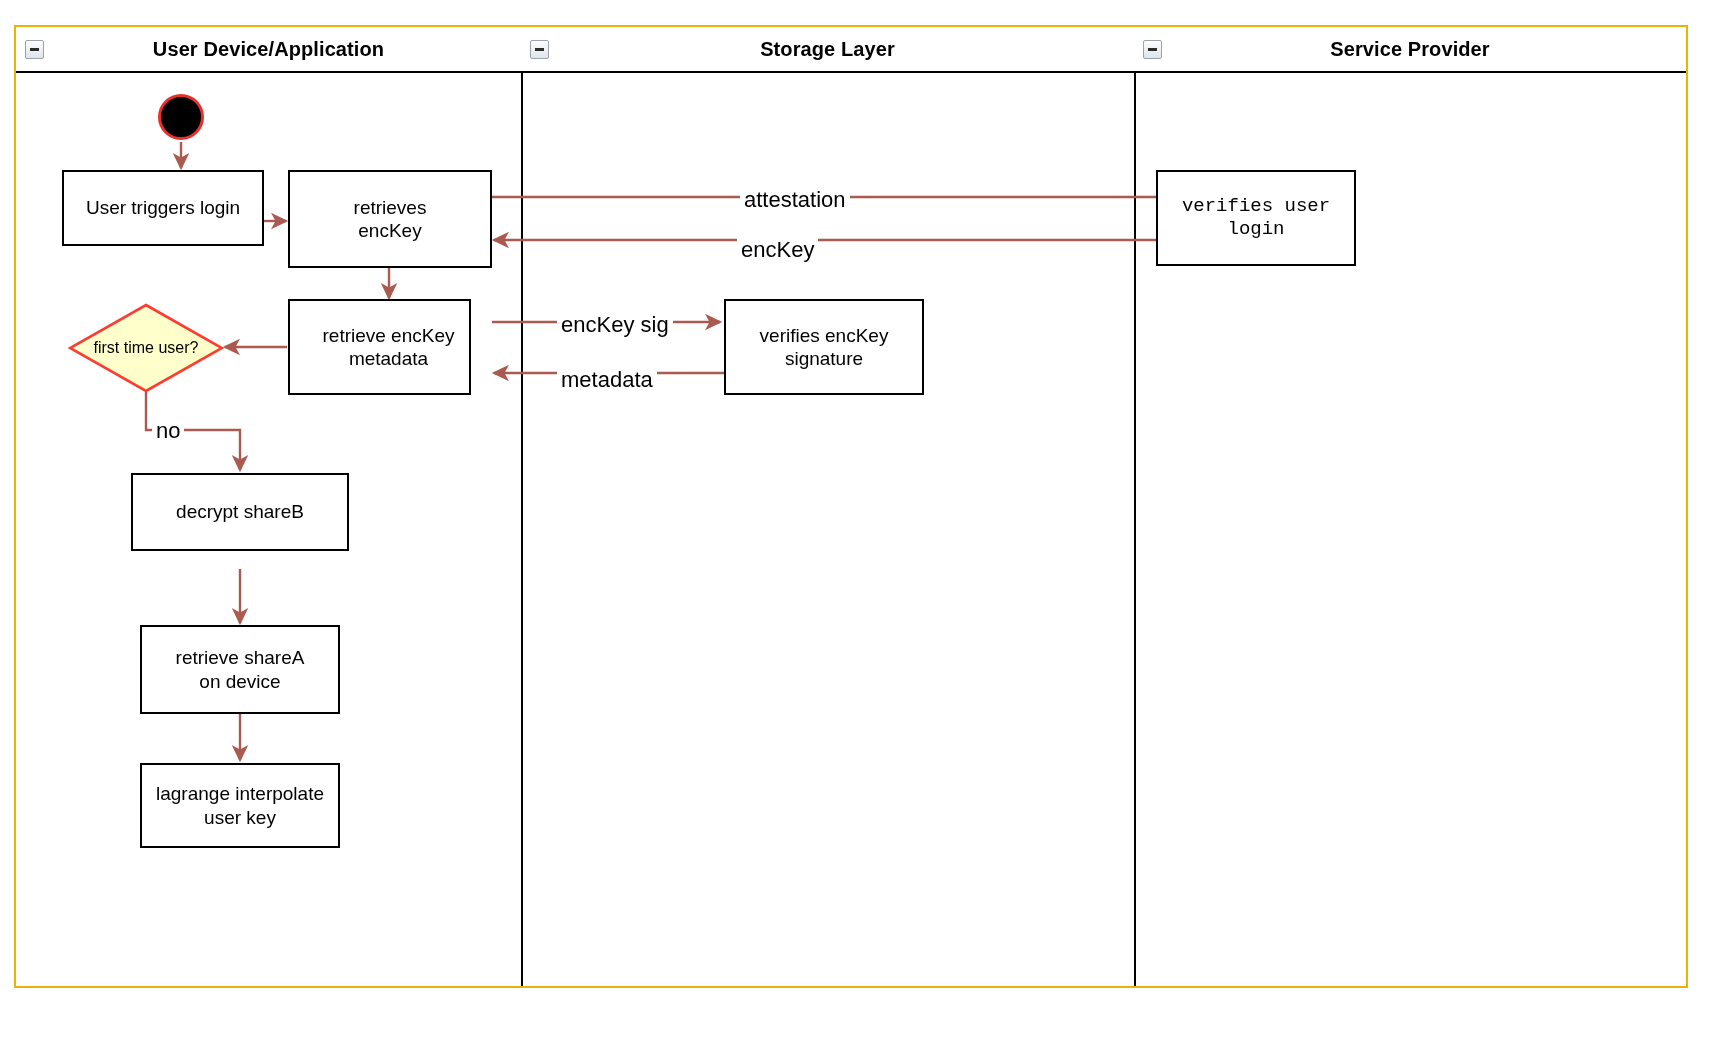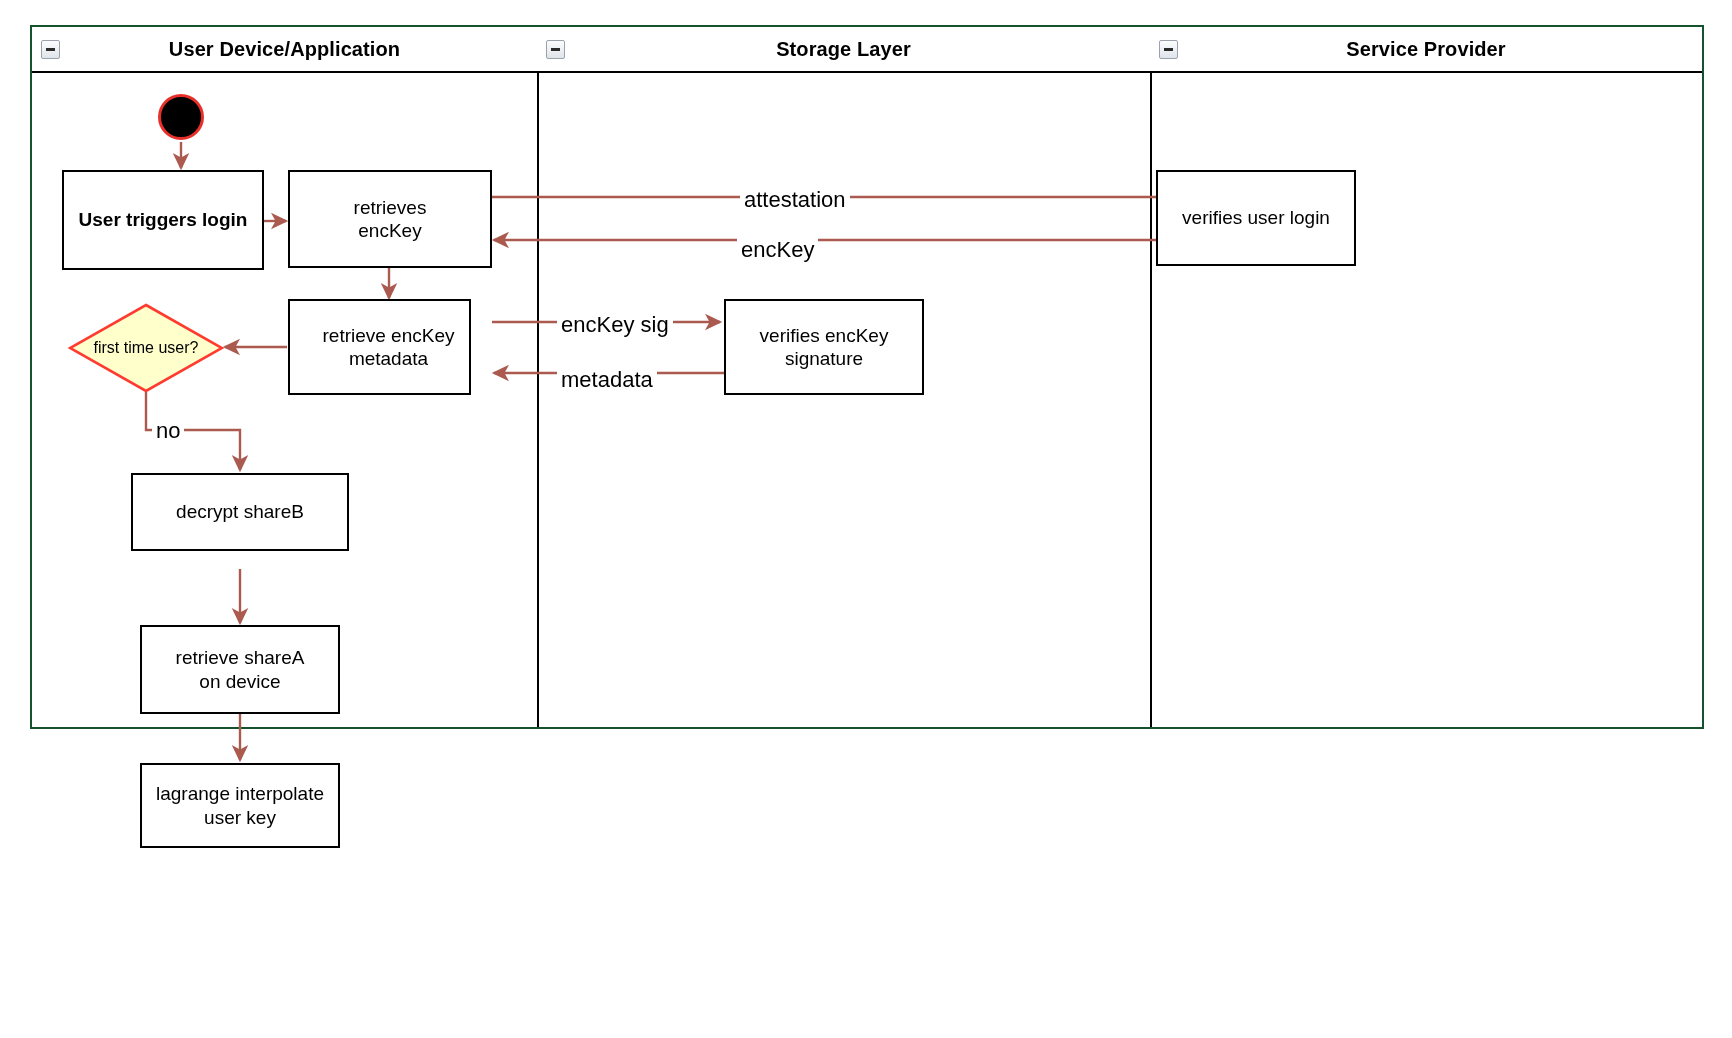--- a/index.html
+++ b/index.html
@@ -12,25 +12,25 @@
     position: relative;
     width: 1732px;
     height: 1038px;
     background: #ffffff;
     overflow: hidden;
   }
 
   
   .pool {
     position: absolute;
-    left: 30px;
+    left: 14px;
     top: 25px;
     width: 1674px;
-    height: 704px;
-    border: 2px solid #14532d;
+    height: 963px;
+    border: 2px solid #eab308;
     box-sizing: border-box;
     background: #ffffff;
   }
   .lane-divider {
     position: absolute;
     top: 0;
     width: 0;
     height: 100%;
     border-left: 2px solid #000000;
   }
@@ -210,21 +210,21 @@
   </svg>
 
   <div class="edge-label" style="left:740px; top:188px;">attestation</div>
   <div class="edge-label" style="left:737px; top:238px;">encKey</div>
   <div class="edge-label" style="left:557px; top:313px;">encKey sig</div>
   <div class="edge-label" style="left:557px; top:368px;">metadata</div>
   <div class="edge-label" style="left:152px; top:419px;">no</div>
 
   <div class="start-node" style="left:158px; top:94px;"></div>
 
-  <div class="node" style="left:62px; top:170px; width:202px; height:100px;font-weight:bold;">
+  <div class="node" style="left:62px; top:170px; width:202px; height:76px;">
     <span>User triggers login</span>
   </div>
 
   <div class="node" style="left:288px; top:170px; width:204px; height:98px;">
     <div>
       <span>retrieves</span>
       <span>encKey</span>
     </div>
   </div>
 
@@ -263,17 +263,17 @@
     </div>
   </div>
 
   <div class="node" style="left:724px; top:299px; width:200px; height:96px;">
     <div>
       <span>verifies encKey</span>
       <span>signature</span>
     </div>
   </div>
 
-  <div class="node" style="left:1156px; top:170px; width:200px; height:96px;">
+  <div class="node" style="left:1156px; top:170px; width:200px; height:96px;font-family:Liberation Mono, monospace;">
     <span>verifies user login</span>
   </div>
 
 </div>
 
 </body></html>

